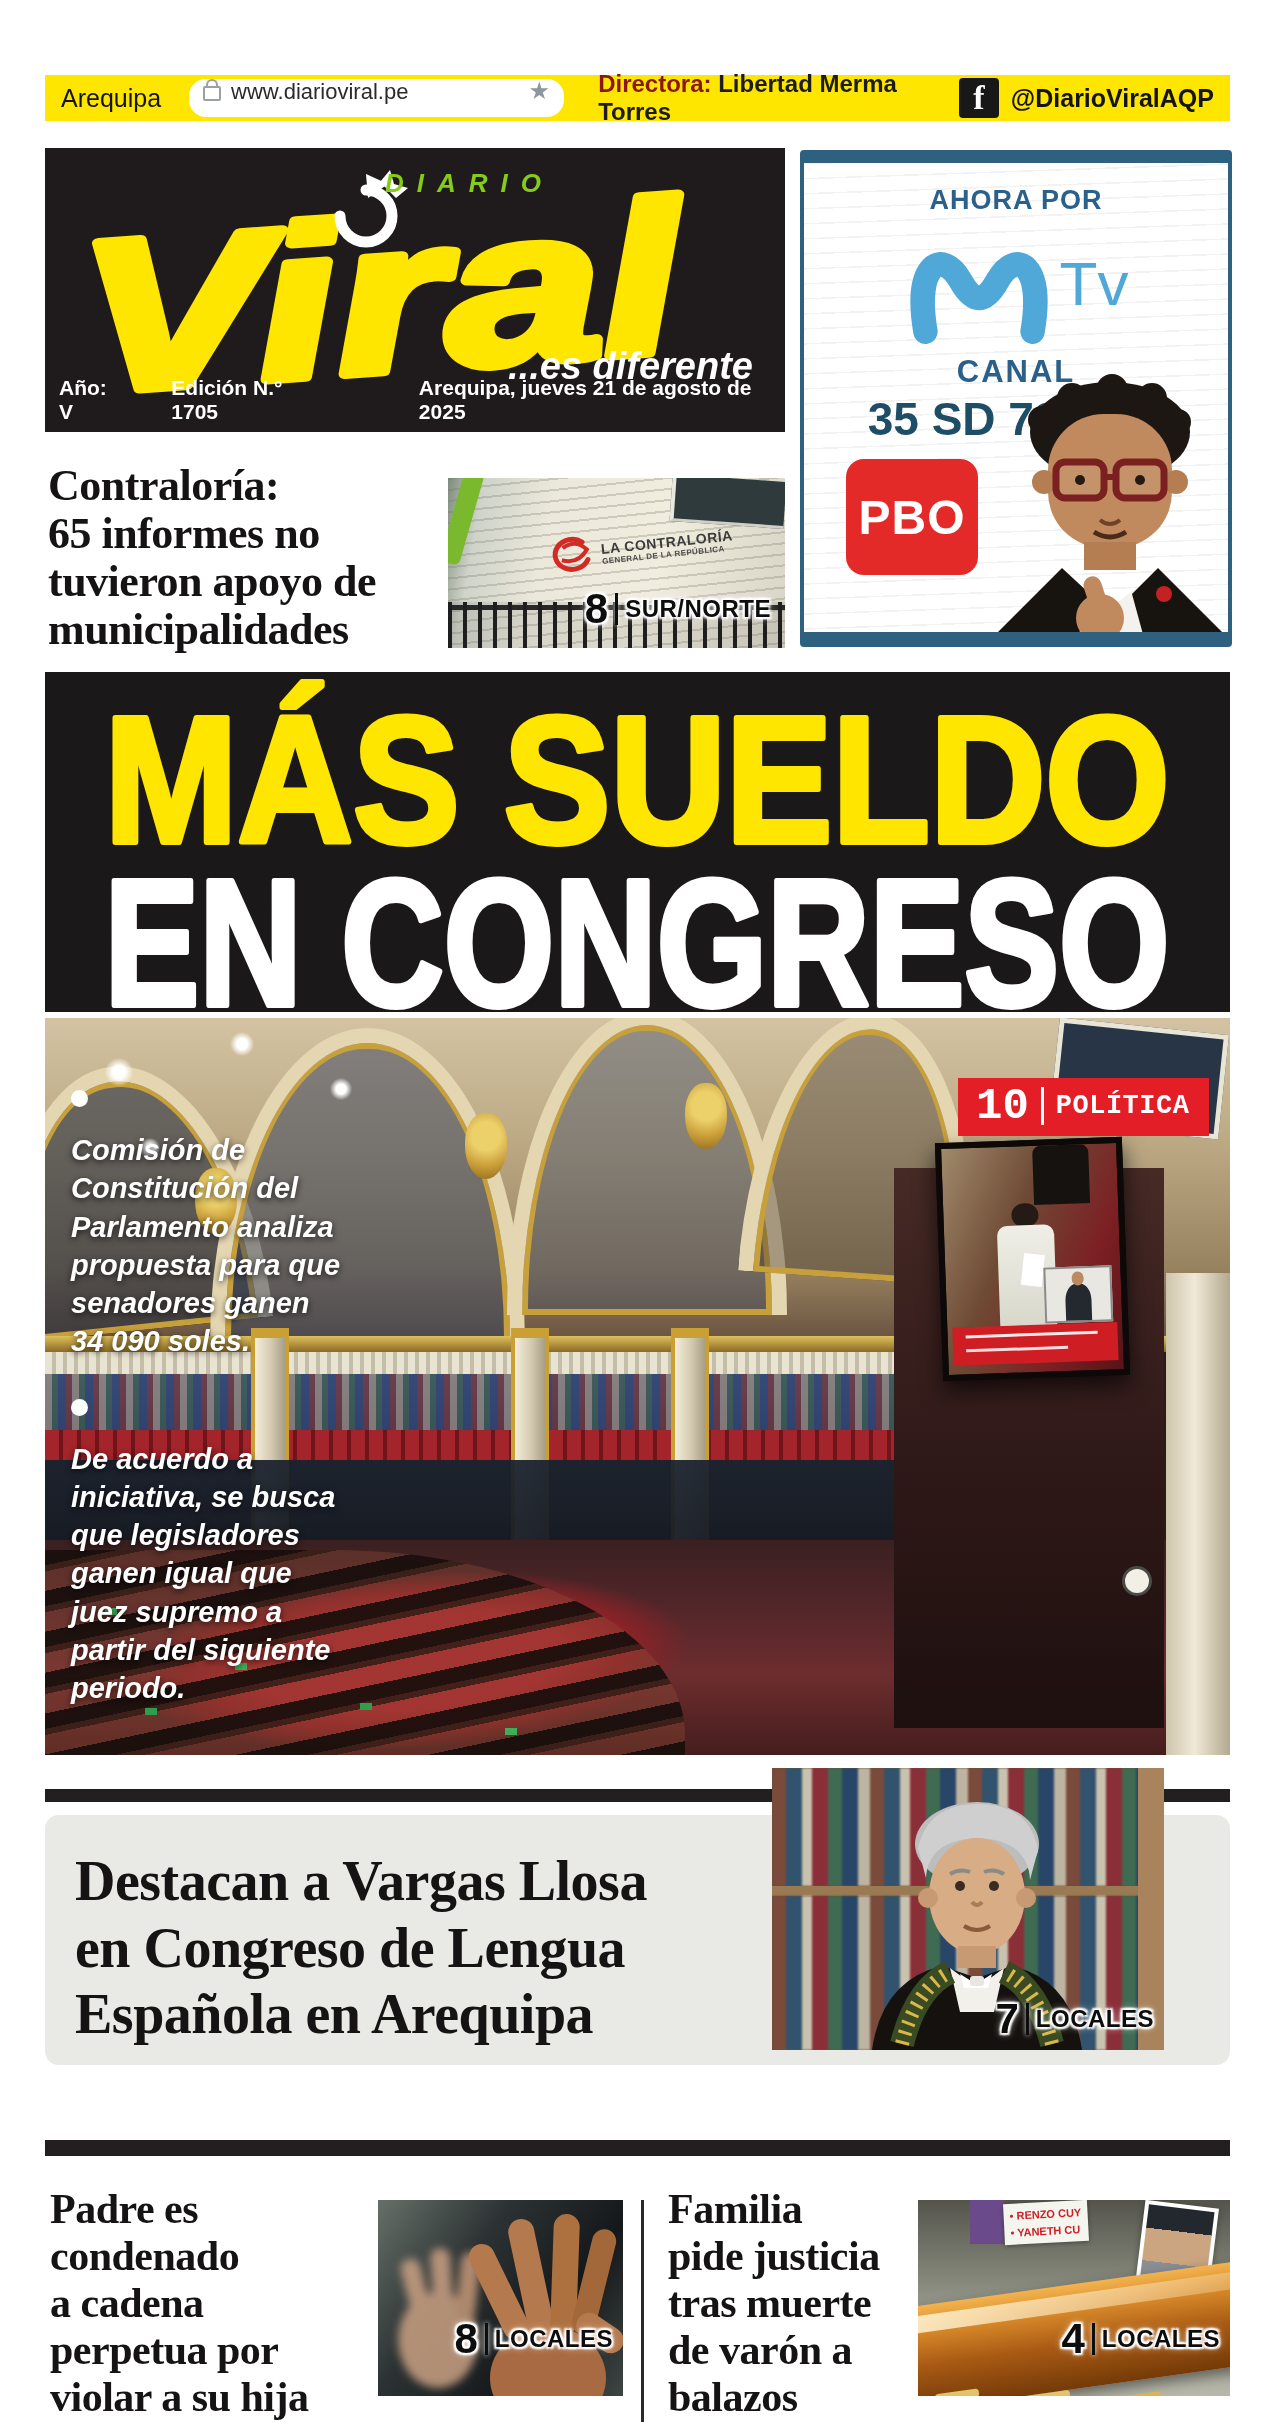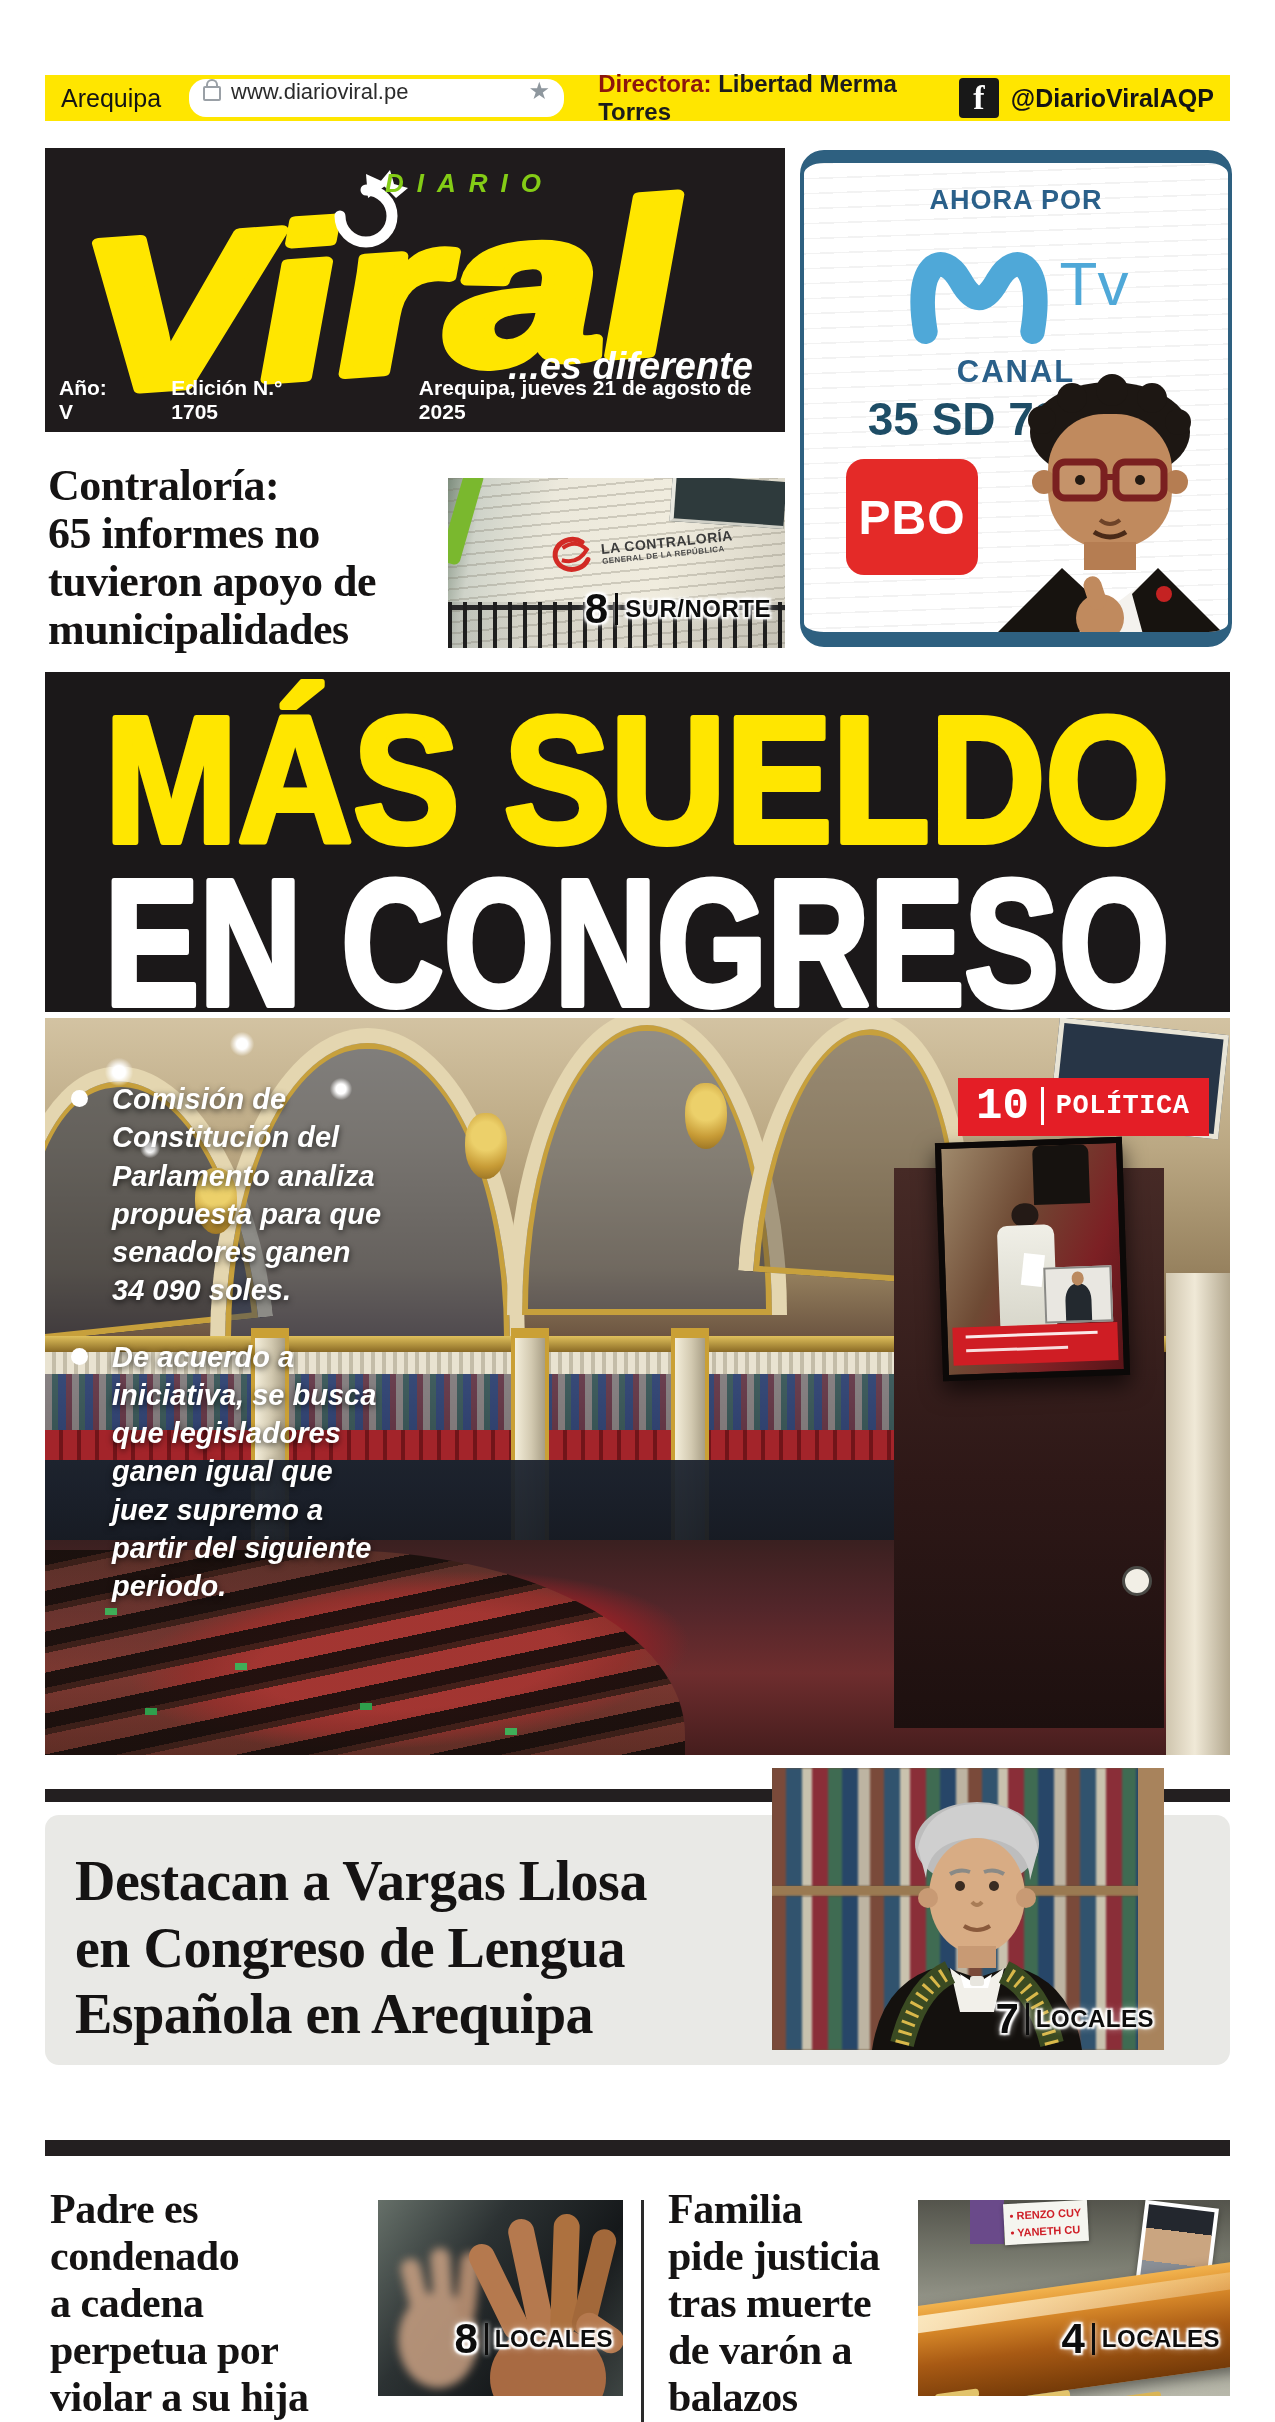--- a/index.html
+++ b/index.html
@@ -34,21 +34,21 @@
   .mh-logo-svg{position:absolute;left:5px;top:16px;overflow:visible;}
   .mh-slogan{position:absolute;right:32px;bottom:44px;color:#fff;font-weight:bold;
              font-style:italic;font-size:38px;margin-top:36px;}
   .mh-info{position:absolute;left:0;bottom:8px;width:100%;display:flex;color:#fff;
            font-weight:bold;font-size:21px;}
   .mh-info .i1{margin-left:14px;} .mh-info .i2{margin-left:48px;} .mh-info .i3{margin-left:92px;}
 
   
   .promo{left:800px;top:150px;width:432px;height:497px;background:#fff;
          border:4px solid #2e6080;border-top-width:13px;border-bottom-width:15px;
-         border-radius:24px;box-sizing:border-box;overflow:hidden;
+         border-radius:4px;box-sizing:border-box;overflow:hidden;
          background-image:repeating-linear-gradient(178deg,rgba(90,90,90,0.08) 0 1.5px,transparent 1.5px 15px);}
   .promo-intro{margin-top:22px;text-align:center;color:#2a608a;font-weight:bold;
                font-size:27px;letter-spacing:1px;}
   .mv-row{display:flex;justify-content:center;align-items:flex-start;gap:6px;margin-top:4px;}
   .mv-tv{color:#4fa8d8;font-size:62px;margin-top:28px;}
   .promo-canal{text-align:center;color:#2a608a;font-weight:bold;font-size:31px;letter-spacing:2px;margin-top:6px;}
   .promo-ch{text-align:center;color:#1e4d66;font-weight:bold;font-size:46px;margin-top:2px;}
   .pbo{position:absolute;left:42px;top:296px;width:132px;height:116px;background:#e42a28;
        border-radius:18px;display:flex;align-items:center;justify-content:center;
        color:#fff;font-weight:bold;font-size:48px;letter-spacing:1px;}
@@ -147,21 +147,21 @@
   .scr-inset-head{position:absolute;left:41%;top:6%;width:18%;height:26%;background:#bb8a60;border-radius:50%;}
   .scr-banner{position:absolute;left:3%;right:3%;bottom:4%;height:17%;background:#cf1d24;overflow:hidden;}
   .scr-banner::before{content:"";position:absolute;left:8%;top:22%;width:80%;height:3px;background:rgba(255,255,255,0.9);}
   .scr-banner::after{content:"";position:absolute;left:8%;top:58%;width:62%;height:3px;background:rgba(255,255,255,0.85);}
   .politica{position:absolute;left:913px;top:60px;background:#e41e26;display:flex;align-items:center;
      gap:12px;padding:6px 20px 8px 18px;color:#fff;font-weight:bold;font-family:Liberation Mono, monospace;}
   .politica .num{font-size:44px;line-height:1;}
   .politica .sep{width:3px;height:38px;background:#fff;}
   .politica .lab{font-size:27px;letter-spacing:0.5px;}
   .bullets{position:absolute;left:26px;top:62px;width:318px;color:#fff;}
-  .bullet{display:flex;gap:24px;margin-bottom:28px;}
+  .bullet{display:flex;gap:24px;margin-bottom:28px;flex-direction:column;}
   .bullet .dot{flex:0 0 17px;width:17px;height:17px;border-radius:50%;background:#fff;margin-top:10px;}
   .bullet p{margin:0;font-weight:bold;font-style:italic;font-size:29px;line-height:1.32;
      white-space:pre-line;text-shadow:0 2px 6px rgba(0,0,0,0.7);}
 
   
   .bar1{left:45px;top:1789px;width:1185px;height:13px;background:#231f20;}
   .graybox{left:45px;top:1815px;width:1185px;height:250px;background:#e9e9e6;border-radius:14px;}
   .h-vargas{left:75px;top:1848px;width:700px;font-size:56px;line-height:1.19;}
   .ph-vargas{left:772px;top:1768px;width:392px;height:282px;overflow:hidden;background:#6a5138;}
   .vg-books{position:absolute;left:0;width:100%;height:118px;filter:blur(0.8px);

